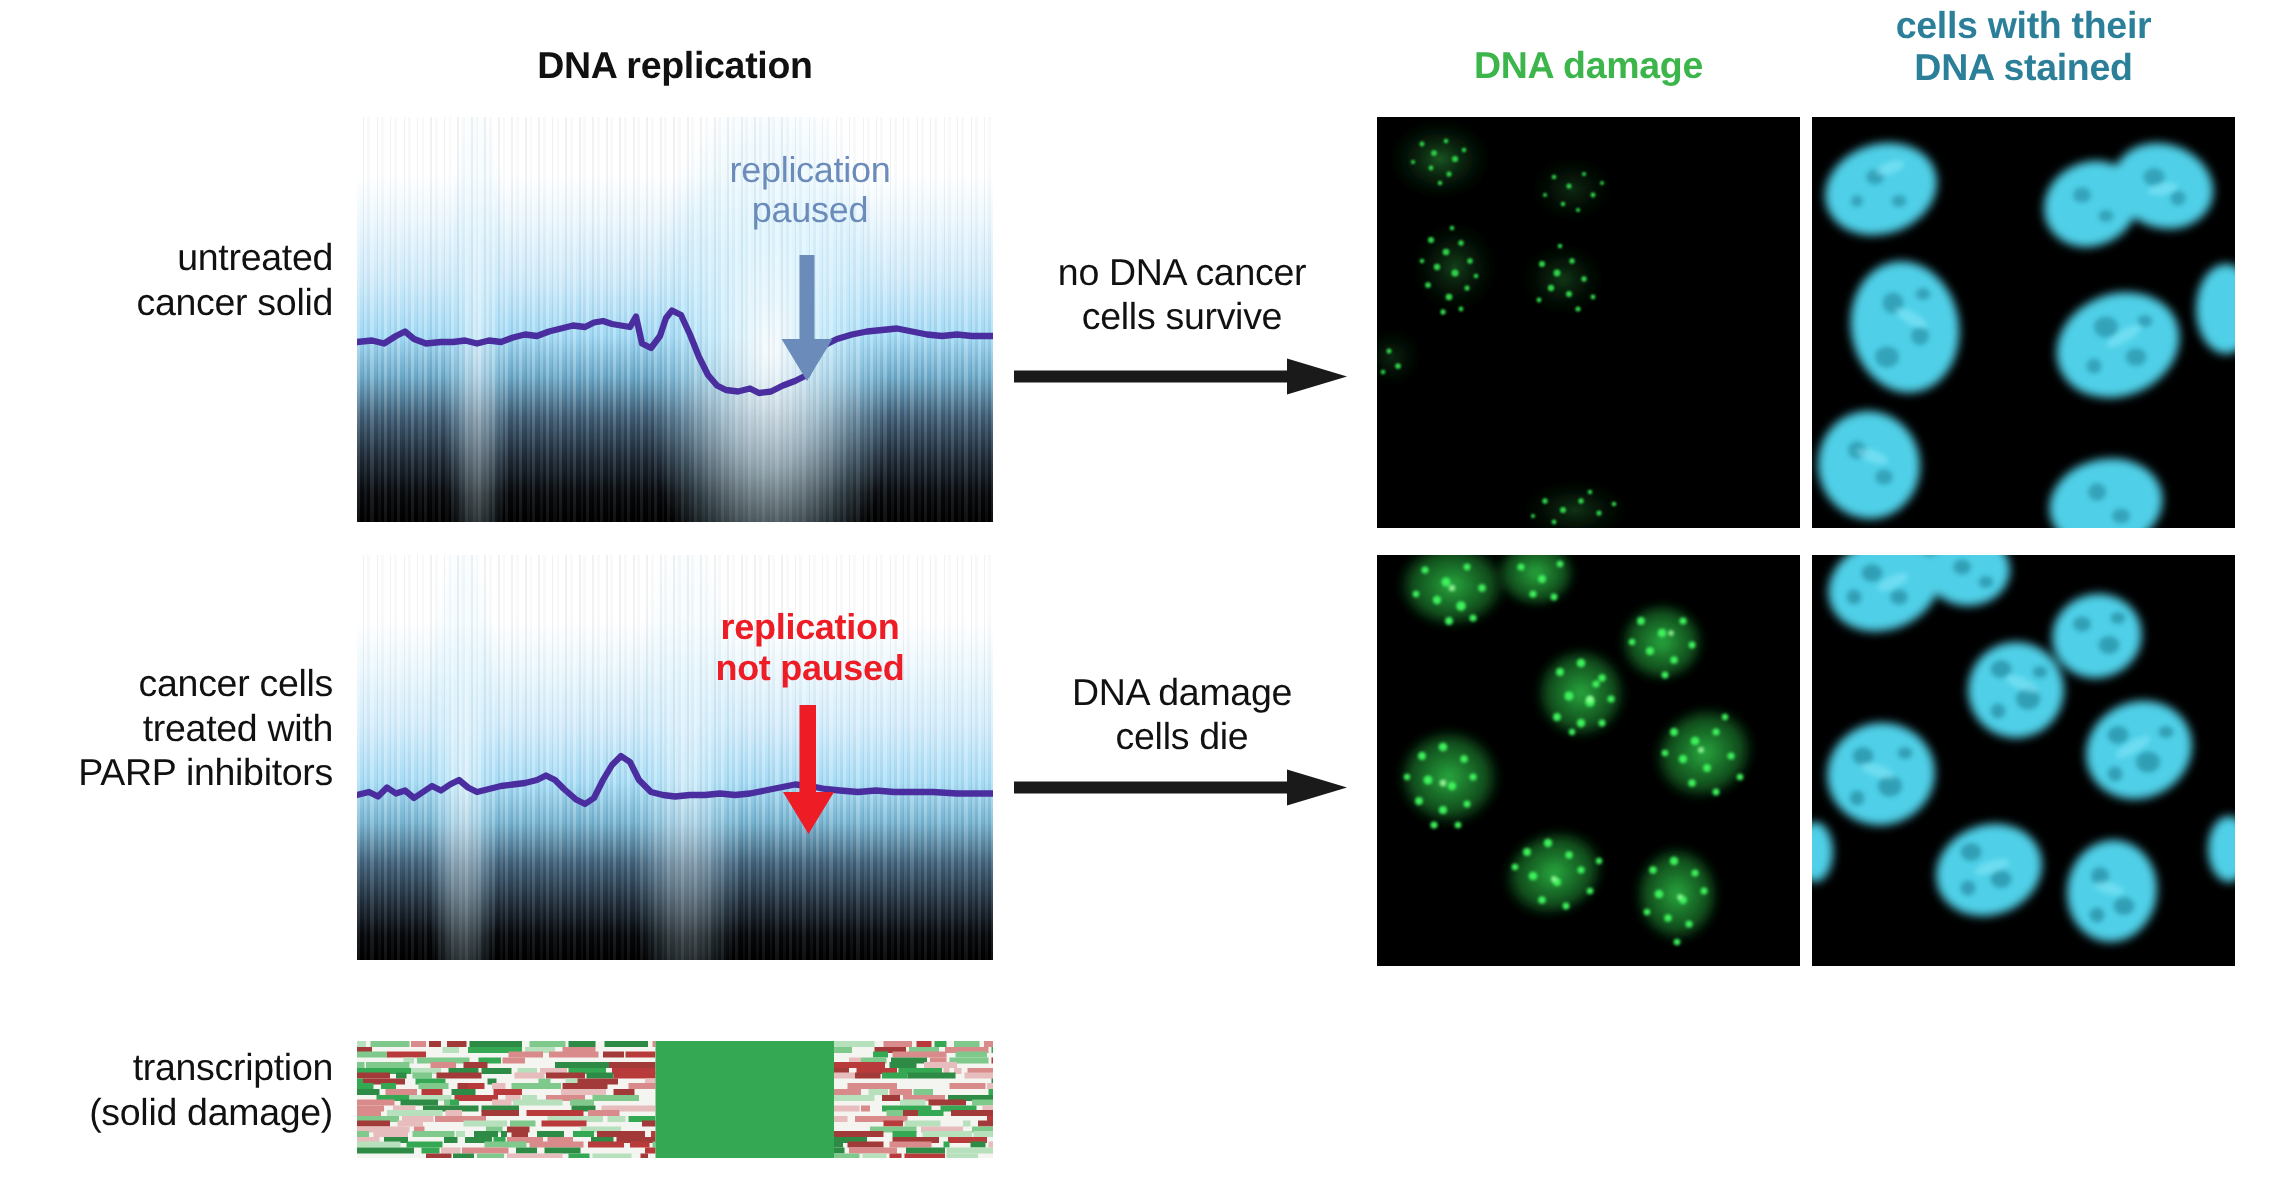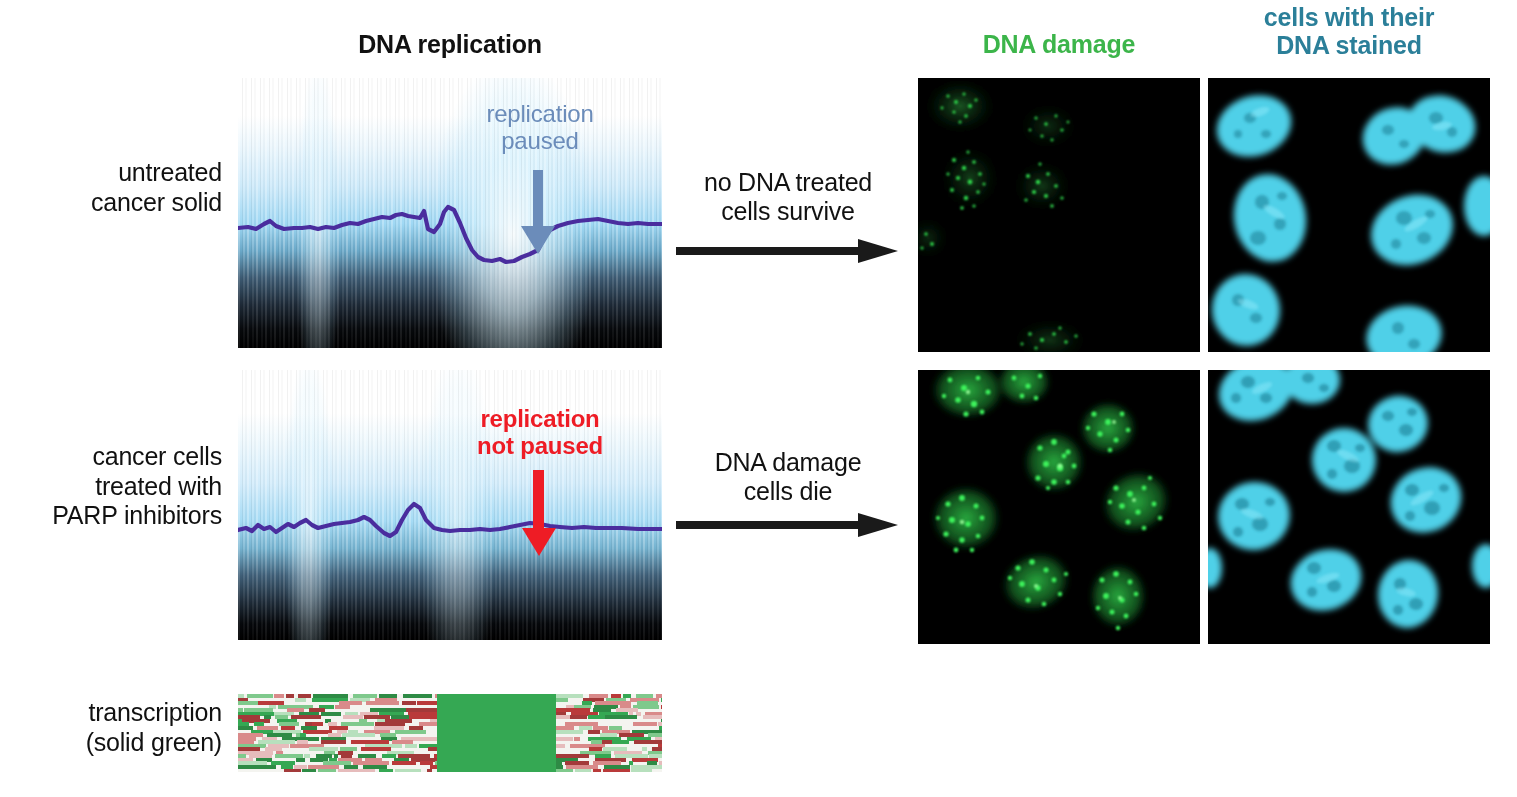--- a/index.html
+++ b/index.html
@@ -151,21 +151,21 @@
 DNA stained</div>
 
 <div class="row-label" id="label-untreated" style="white-space:pre-line;">untreated
 cancer solid</div>
 
 <div class="row-label" id="label-treated" style="white-space:pre-line;">cancer cells
 treated with
 PARP inhibitors</div>
 
 <div class="row-label" id="label-transcription" style="white-space:pre-line;">transcription
-(solid green)</div>
+(solid damage)</div>
 
 <div class="repl-panel" id="panel-replication-untreated">
   <div class="repl-inner">
     <div class="repl-grad"></div>
     <div class="repl-bright" style="left:200px;width:150px;"></div>
     <div class="repl-bright" style="left:60px;width:40px;opacity:.55;"></div>
     <div class="repl-noise"></div>
 
     <svg class="repl-trace" viewBox="0 0 424 270" preserveAspectRatio="none">
       <path d="M0,150 L10,149 L18,151 L26,146 L32,143 L38,148 L46,151 L56,150 L64,150
@@ -210,21 +210,21 @@
 </div>
 
 <div class="annot" id="annot-not-paused" style="white-space:pre-line;">replication
 not paused</div>
 
 <svg class="down-arrow" style="left:518px;top:470px;" viewBox="0 0 40 86">
   <rect x="15" y="0" width="11" height="62" fill="#ee1c25"></rect>
   <polygon points="4,58 38,58 21,86" fill="#ee1c25"></polygon>
 </svg>
 
-<div class="proc-text" id="proc-text-top" style="white-space:pre-line;">no DNA treated
+<div class="proc-text" id="proc-text-top" style="white-space:pre-line;">no DNA cancer
 cells survive</div>
 
 <svg class="proc-arrow" style="left:676px;top:238px;" viewBox="0 0 222 26">
   <rect x="0" y="9" width="192" height="8" fill="#1a1a1a"></rect>
   <polygon points="182,1 222,13 182,25" fill="#1a1a1a"></polygon>
 </svg>
 
 <div class="proc-text" id="proc-text-bottom" style="white-space:pre-line;">DNA damage
 cells die</div>
 

